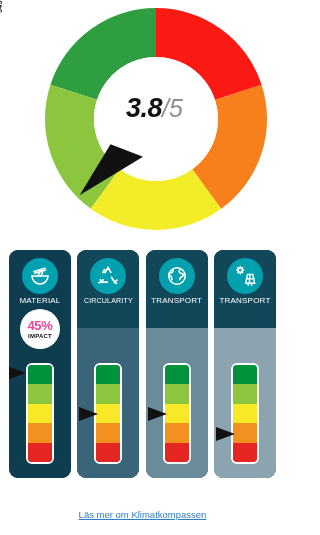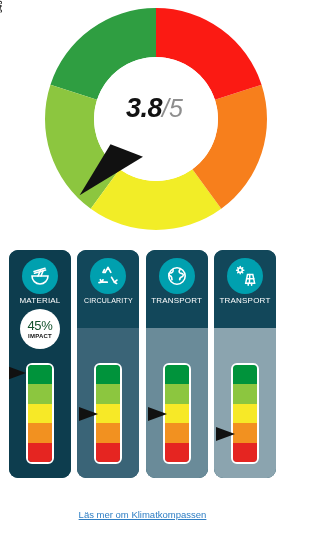--- a/index.html
+++ b/index.html
@@ -137,22 +137,22 @@
     border-radius: 50%;
     background: #ffffff;
     display: flex;
     flex-direction: column;
     align-items: center;
     justify-content: center;
     z-index: 4;
   }
   .impact-pct {
     font-size: 13px;
-    font-weight: normal;
-    color: #14532d;
+    font-weight: bold;
+    color: #ec4899;
     line-height: 1;
     letter-spacing: -0.3px;
   }
   .impact-word {
     font-size: 6px;
     font-weight: bold;
     color: #111111;
     line-height: 1;
     margin-top: 1px;
     letter-spacing: 0.2px;

